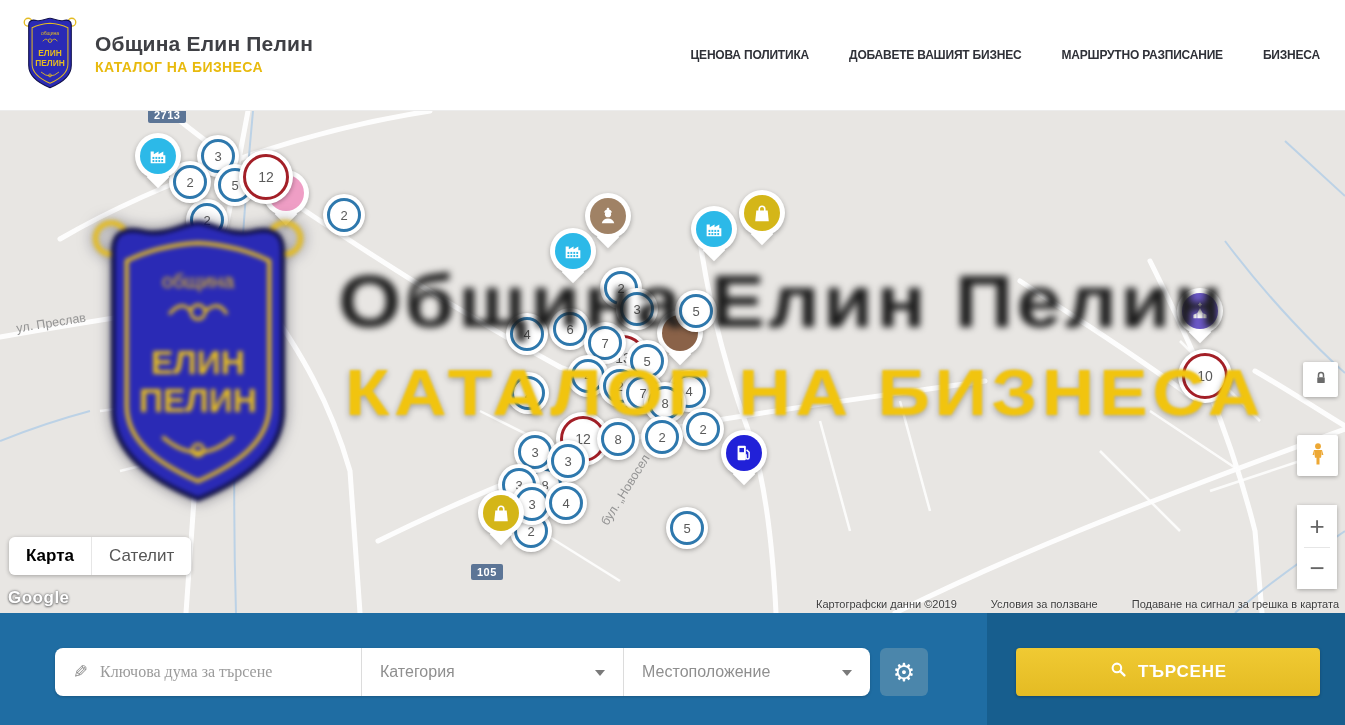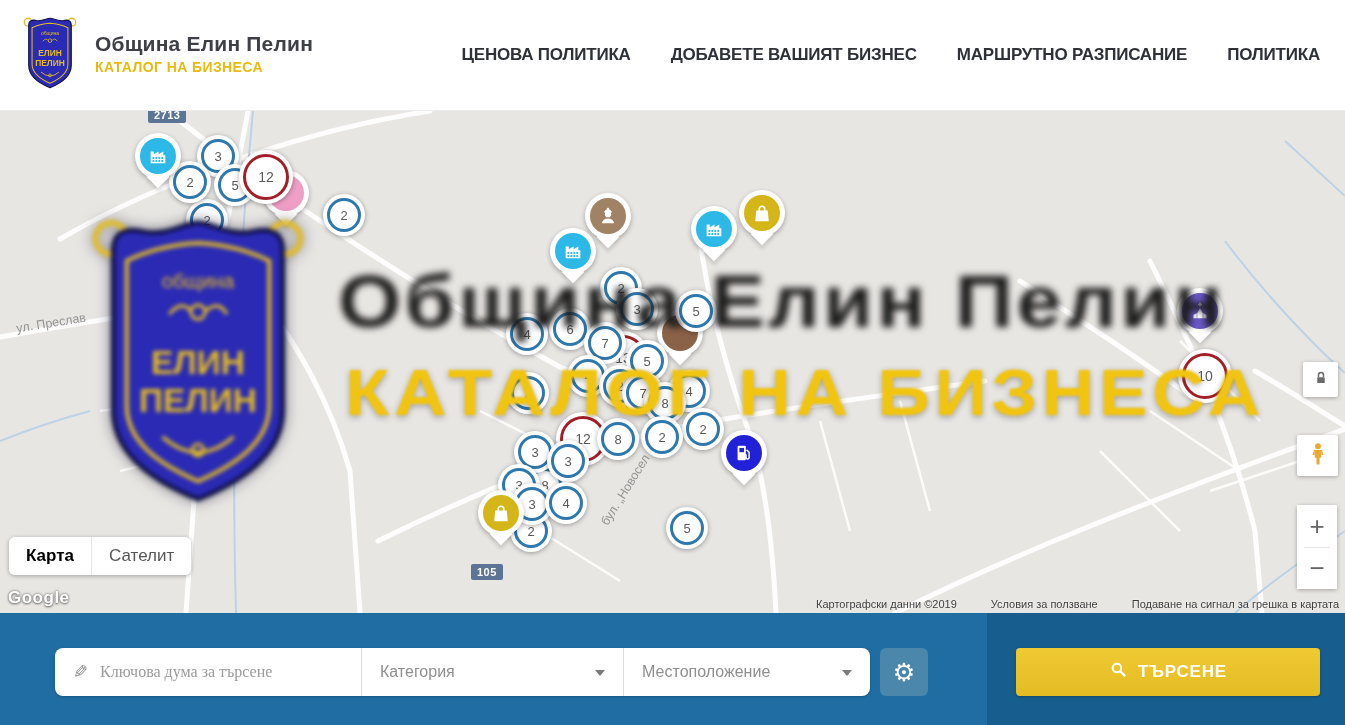--- a/index.html
+++ b/index.html
@@ -5,21 +5,21 @@
   html,body{margin:0;padding:0;width:1345px;height:725px;overflow:hidden;
     font-family:"Liberation Sans",sans-serif;background:#fff;}
   
   .header{position:relative;height:110px;background:#fff;border-bottom:1px solid #ececec;z-index:100;}
   .logo-wrap{position:absolute;left:22px;top:16px;display:flex;align-items:center;}
   .crest-sm{width:56px;height:74px;}
   .logo-text{margin-left:17px;}
   .logo-title{font-size:21px;font-weight:700;color:#3f4045;letter-spacing:.2px;}
   .logo-sub{font-size:14px;font-weight:700;color:#e8ba0e;letter-spacing:.4px;margin-top:3px;}
   .nav{position:absolute;right:25px;top:0;height:110px;display:flex;align-items:center;gap:40px;}
-  .nav-item{font-size:17px;font-weight:700;color:#2f3138;letter-spacing:-.2px;cursor:pointer;white-space:nowrap;}
+  .nav-item{font-size:12px;font-weight:700;color:#2f3138;letter-spacing:-.2px;cursor:pointer;white-space:nowrap;}
   
   .map{position:relative;height:502px;background:#e8e6e3;overflow:hidden;}
   .map svg.roads{position:absolute;left:0;top:0;z-index:1;}
   .street-label{position:absolute;color:#949494;font-size:12.5px;z-index:2;white-space:nowrap;}
   .road-shield{position:absolute;background:#5c7596;color:#fff;font-size:11px;font-weight:700;
     padding:2px 6px;border-radius:2px;z-index:4;letter-spacing:.5px;}
   
   .cluster{position:absolute;transform:translate(-50%,-50%);width:42px;height:42px;border-radius:50%;
     background:#fff;box-shadow:0 1px 5px rgba(0,0,0,.35);display:flex;align-items:center;justify-content:center;cursor:pointer;}
   .cluster-inner{width:28px;height:28px;border-radius:50%;border:3px solid #2e78ad;
@@ -110,21 +110,21 @@
 </svg></span>
     <span class="logo-text">
       <div class="logo-title">Община Елин Пелин</div>
       <div class="logo-sub">КАТАЛОГ НА БИЗНЕСА</div>
     </span>
   </div>
   <div class="nav">
     <span class="nav-item">ЦЕНОВА ПОЛИТИКА</span>
     <span class="nav-item">ДОБАВЕТЕ ВАШИЯТ БИЗНЕС</span>
     <span class="nav-item">МАРШРУТНО РАЗПИСАНИЕ</span>
-    <span class="nav-item">ПОЛИТИКА</span>
+    <span class="nav-item">БИЗНЕСА</span>
   </div>
 </div>
 
 <div class="map">
   <svg class="roads" width="1345" height="502">
     <g stroke="#ffffff" stroke-width="5" fill="none" opacity=".95" stroke-linecap="round">
       <path d="M248,0 L218,160 L196,360 L186,502"></path>
       <path d="M60,128 C160,70 300,20 430,0"></path>
       <path d="M0,226 C80,212 180,196 262,186"></path>
       <path d="M168,0 C240,60 420,180 560,256"></path>

